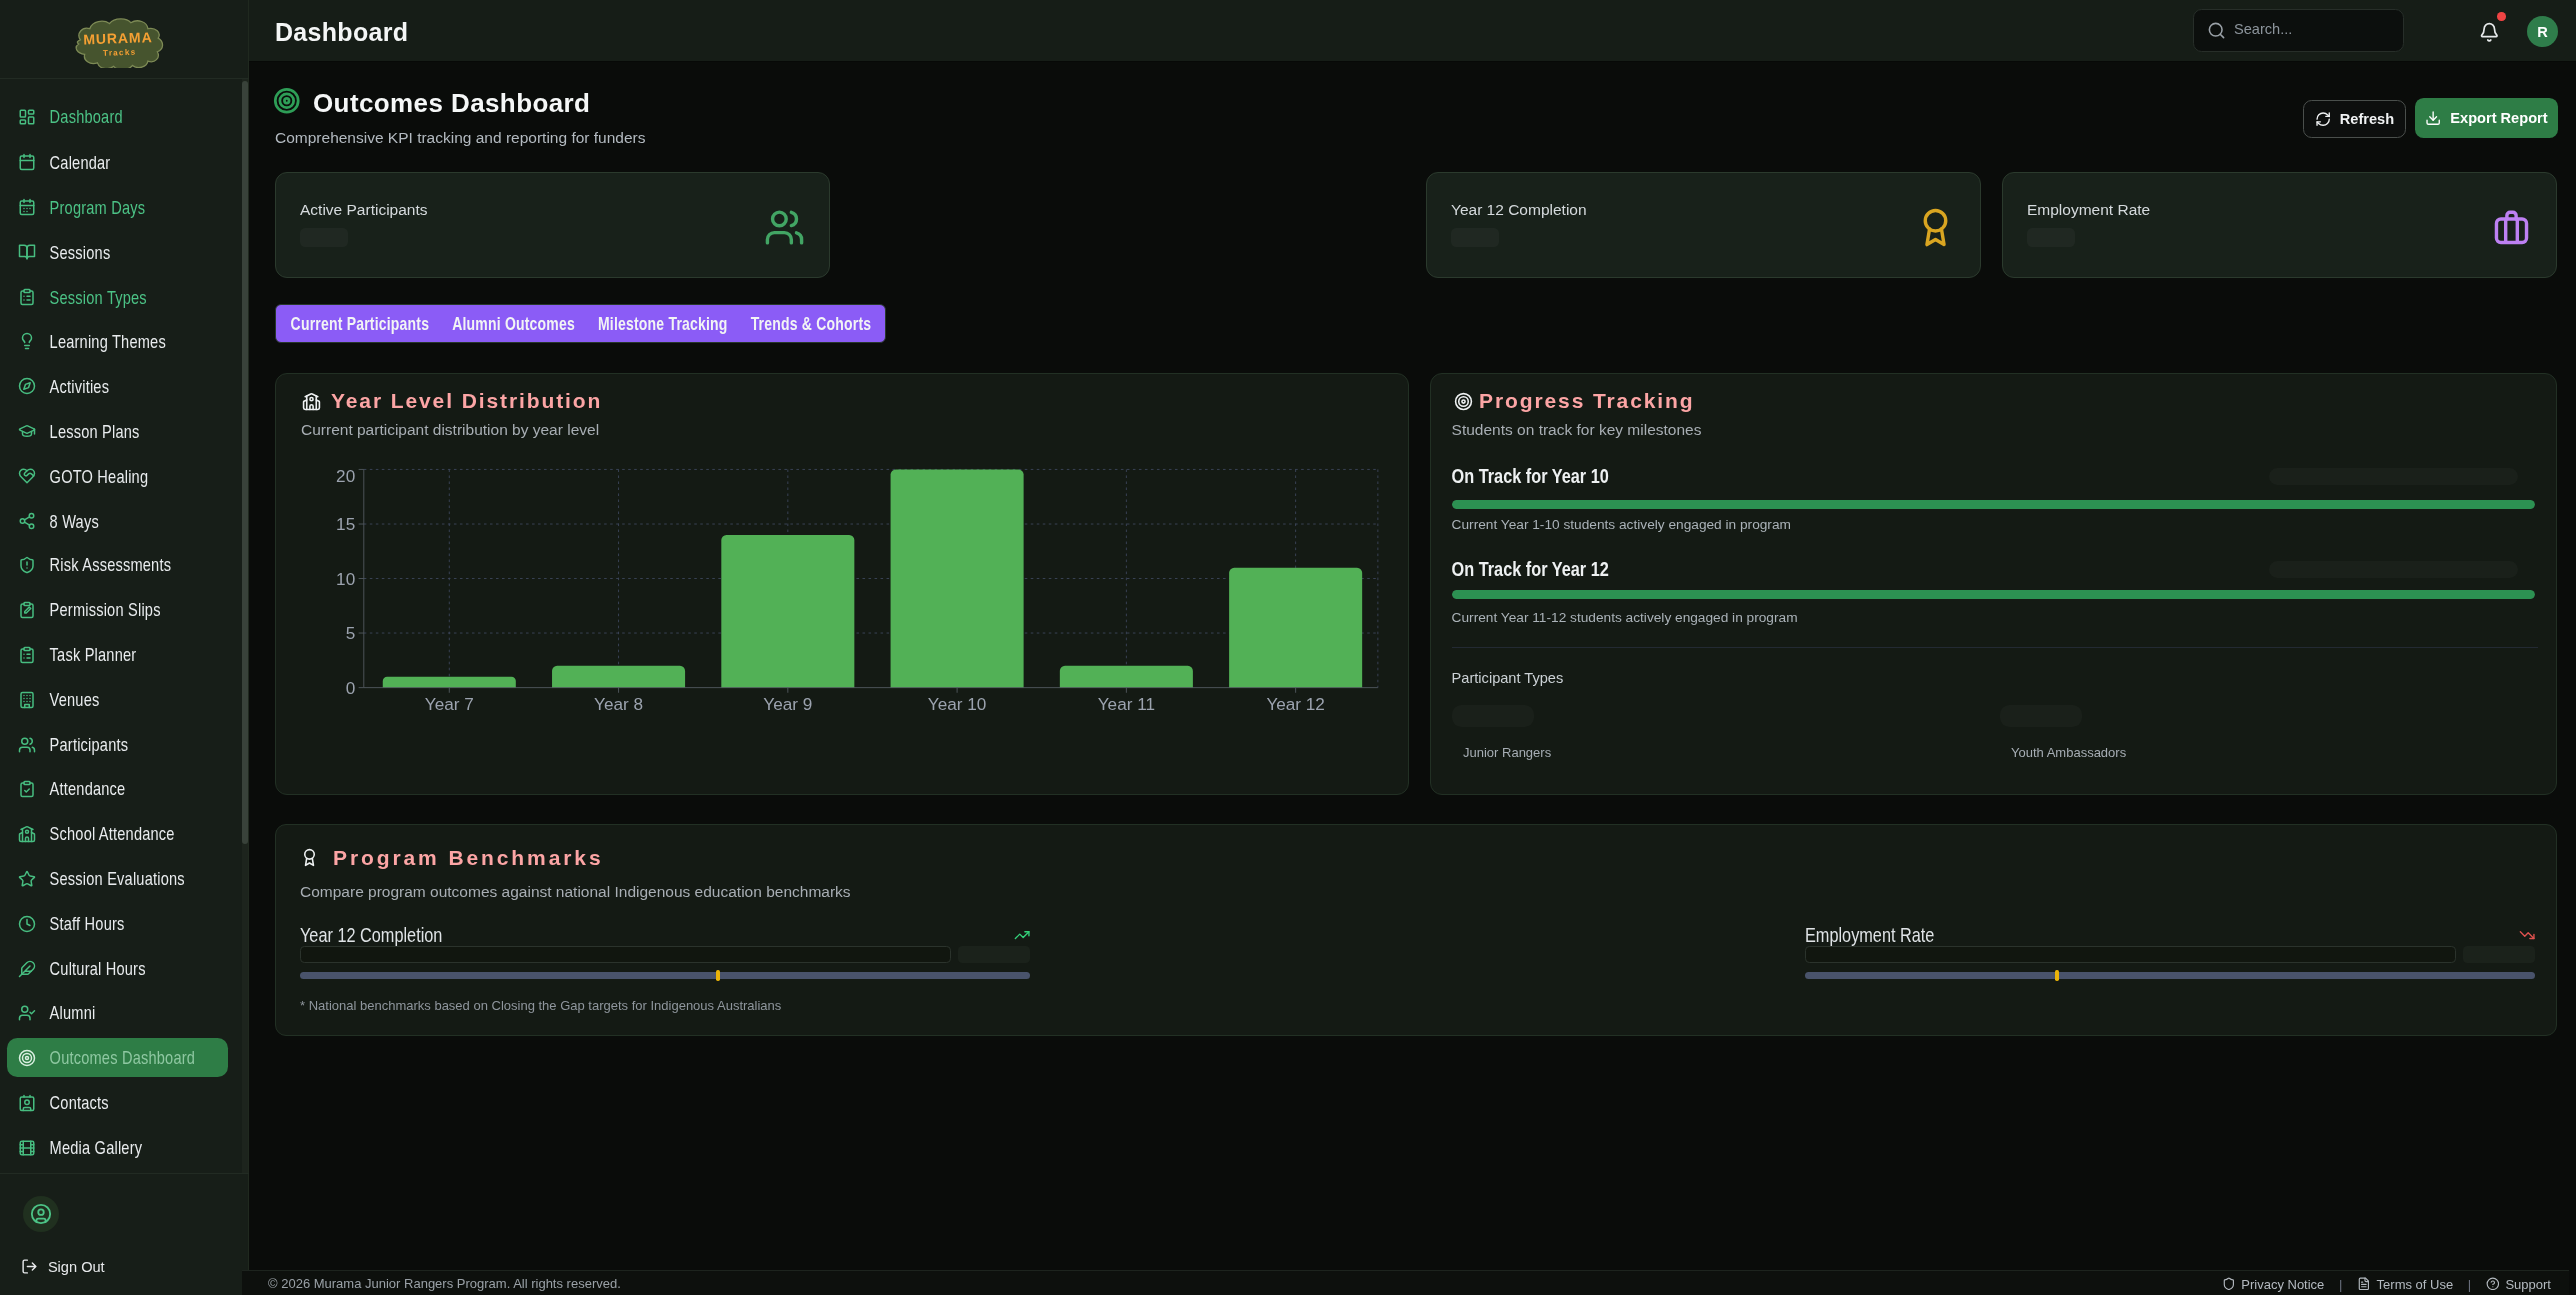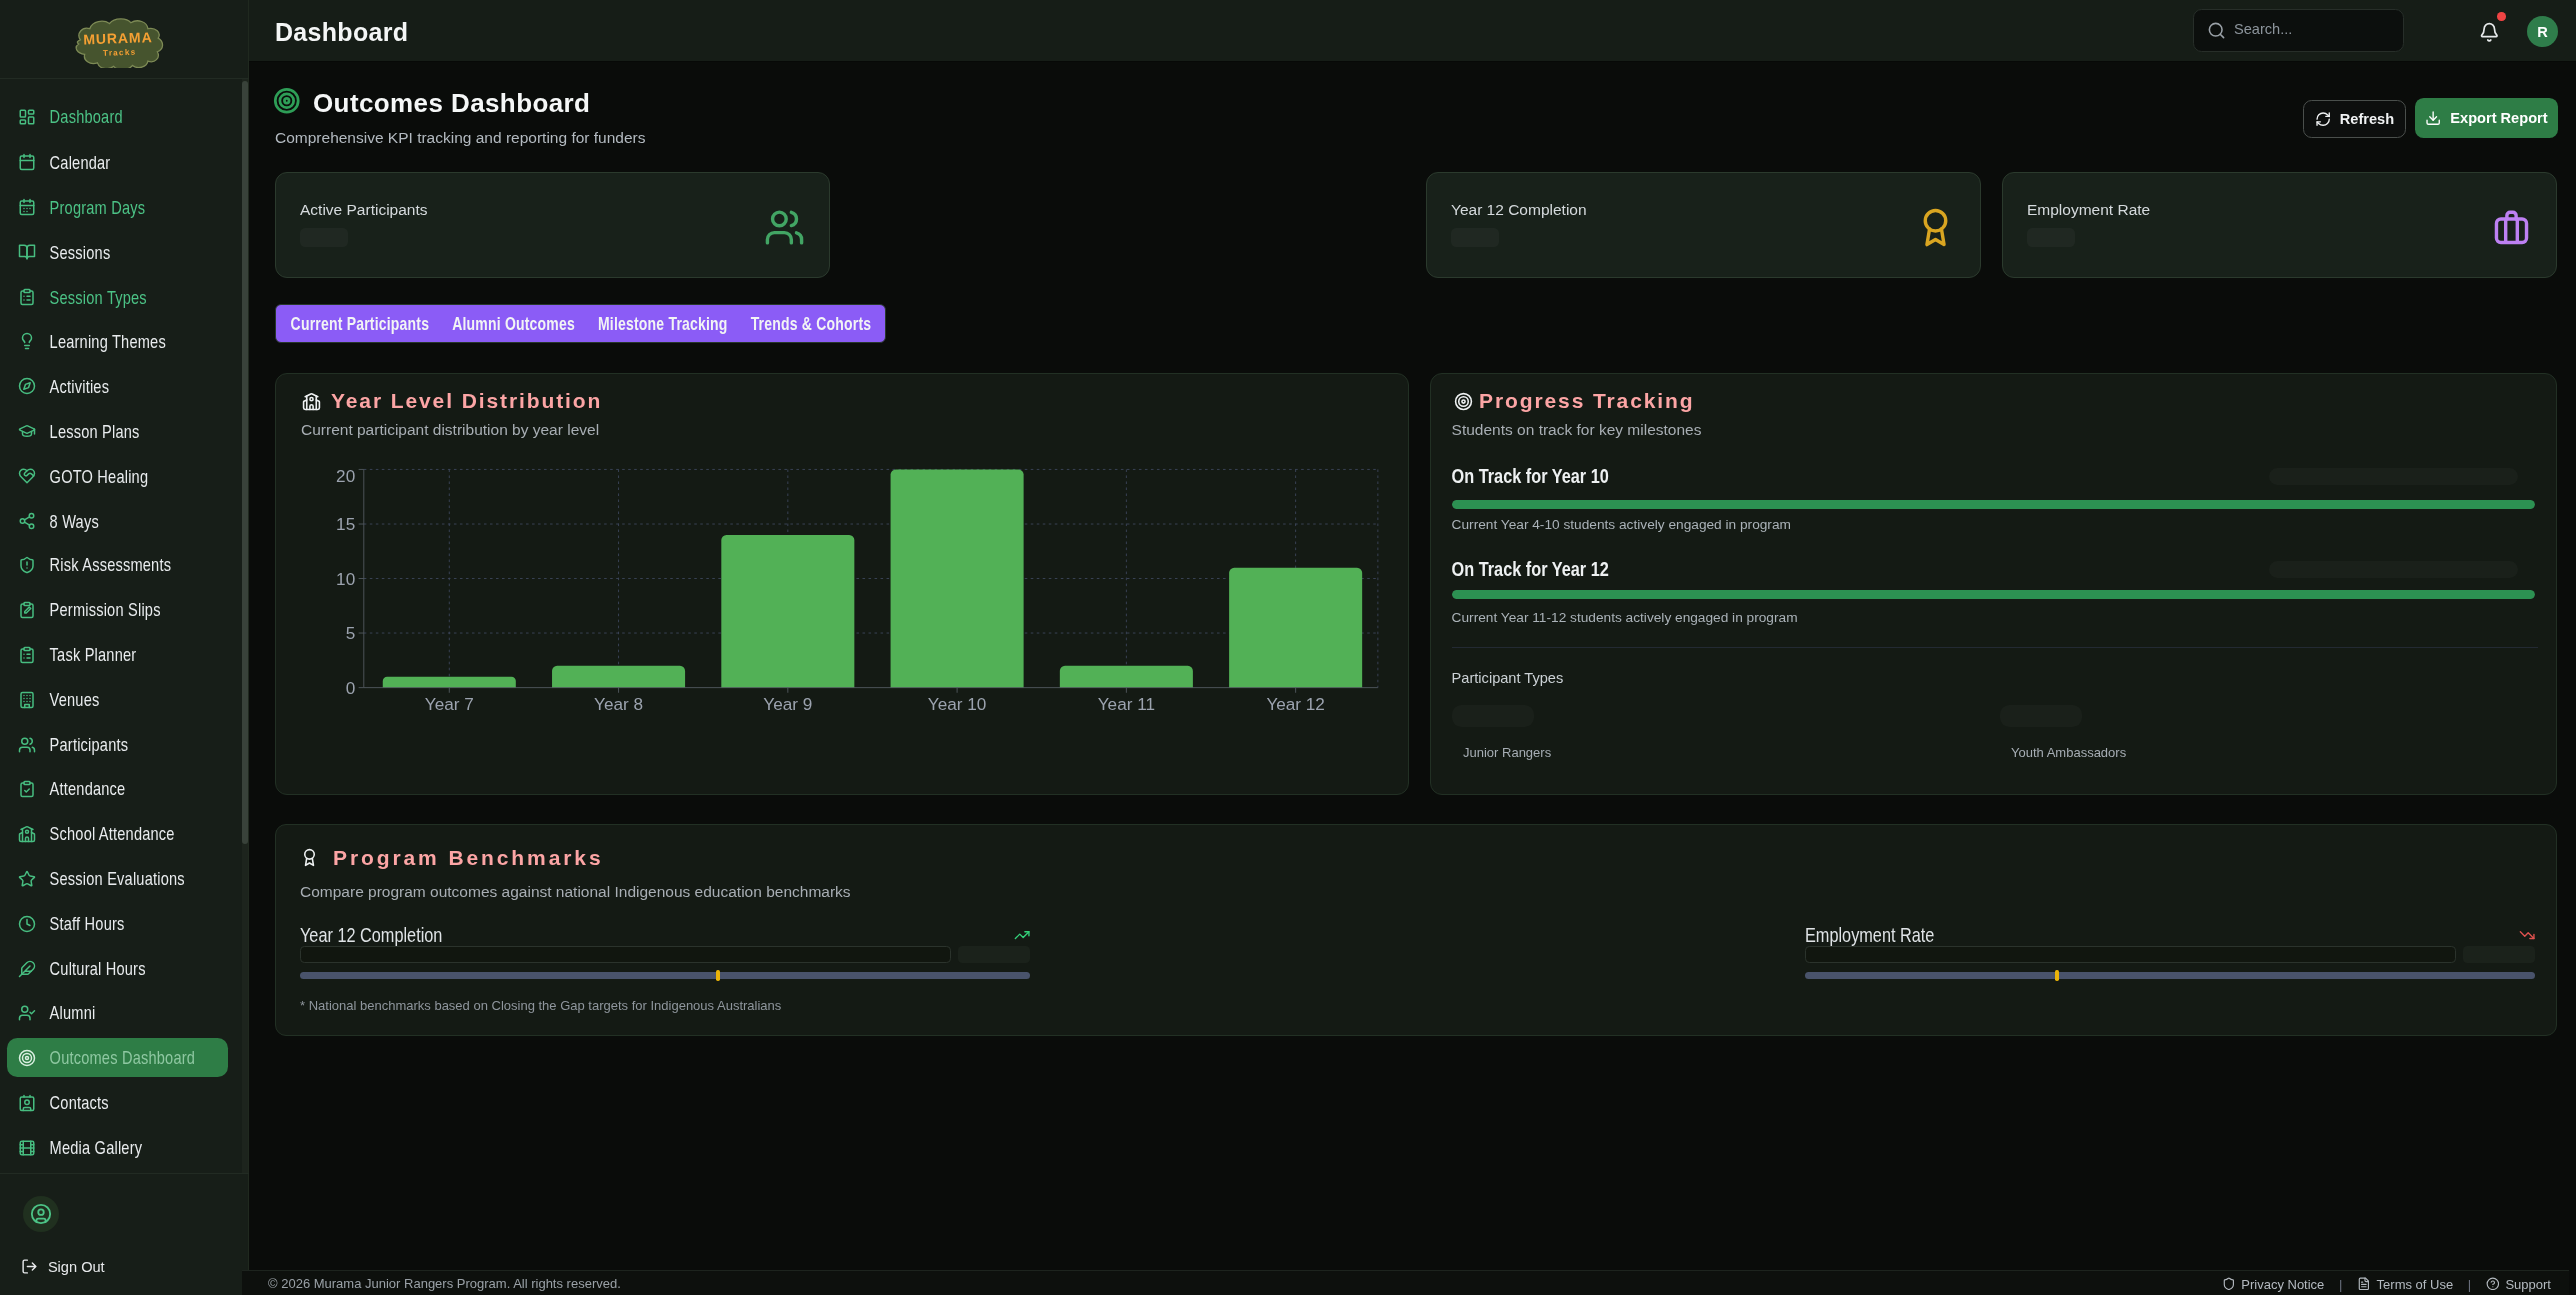--- a/index.html
+++ b/index.html
@@ -431,21 +431,21 @@
           <circle cx="12" cy="12" r="6"></circle>
           <circle cx="12" cy="12" r="2"></circle>
         </svg></div>
 <div class="card-title" style="left:48px;top:14.6px">Progress Tracking</div>
 <div class="card-sub" style="left:20.6px;top:47px">Students on track for key milestones</div>
 <div class="ptitle" style="left:20.6px;top:93px">On Track for Year 10</div>
 <div class="pskel" style="right:38px;top:94px"></div>
 <div class="pbar" style="top:126px">
         <div></div>
       </div>
-<div class="pcap" style="top:143px">Current Year 4-10 students actively engaged in program</div>
+<div class="pcap" style="top:143px">Current Year 1-10 students actively engaged in program</div>
 <div class="ptitle" style="left:20.6px;top:186px">On Track for Year 12</div>
 <div class="pskel" style="right:38px;top:187px"></div>
 <div class="pbar" style="top:216px">
         <div></div>
       </div>
 <div class="pcap" style="top:236px">Current Year 11-12 students actively engaged in program</div>
 <div style="position:absolute;left:20.6px;top:273px;width:1086px;height:0.9px;background:#232a33"></div>
 <div style="position:absolute;left:20.6px;top:296px;font-size:14.6px;color:#ccd2d6">Participant Types</div>
 <div class="pskel" style="left:20.6px;top:331px;width:82px;height:22px"></div>
 <div class="pskel" style="left:569px;top:331px;width:82px;height:22px"></div>

